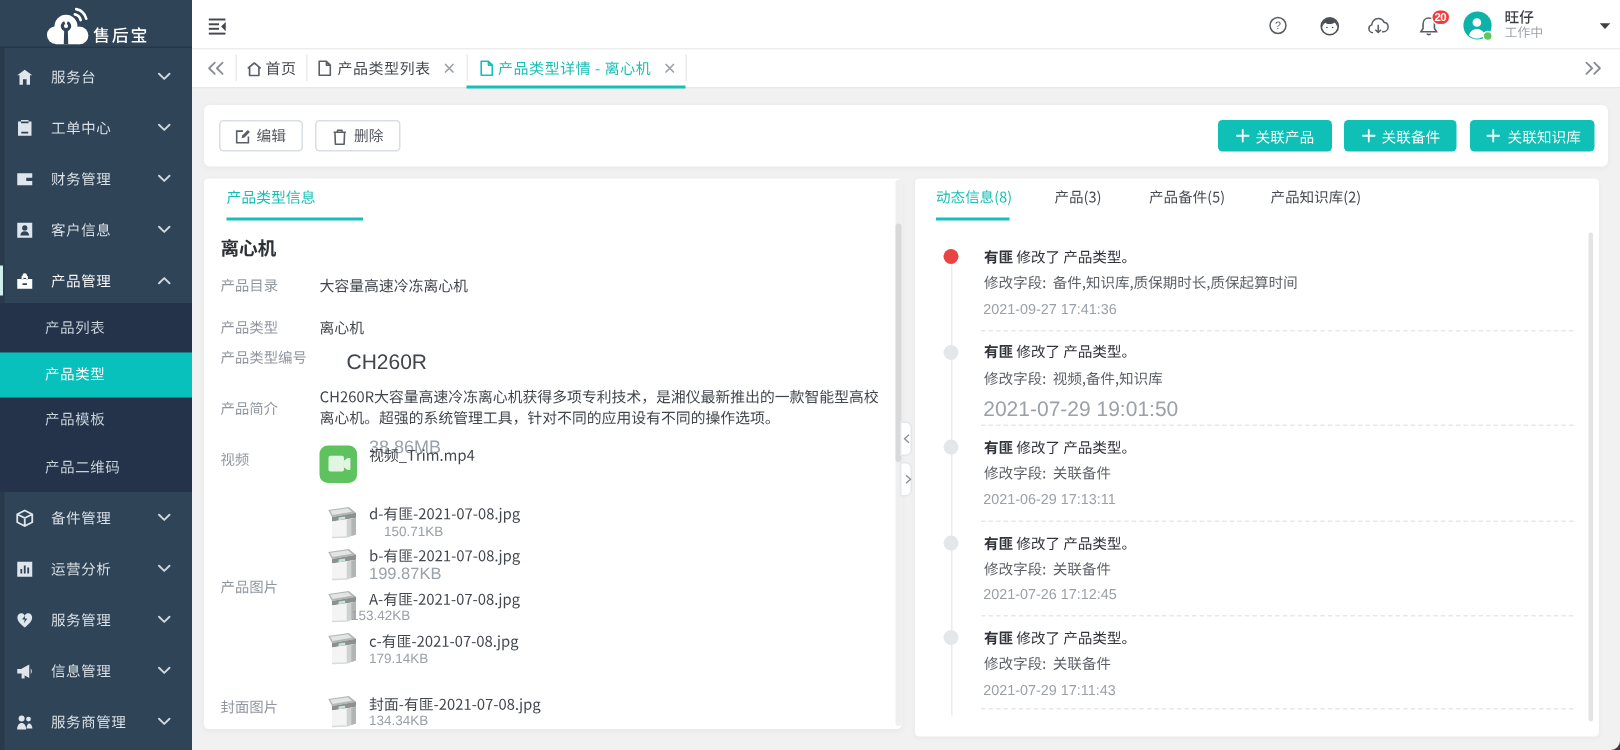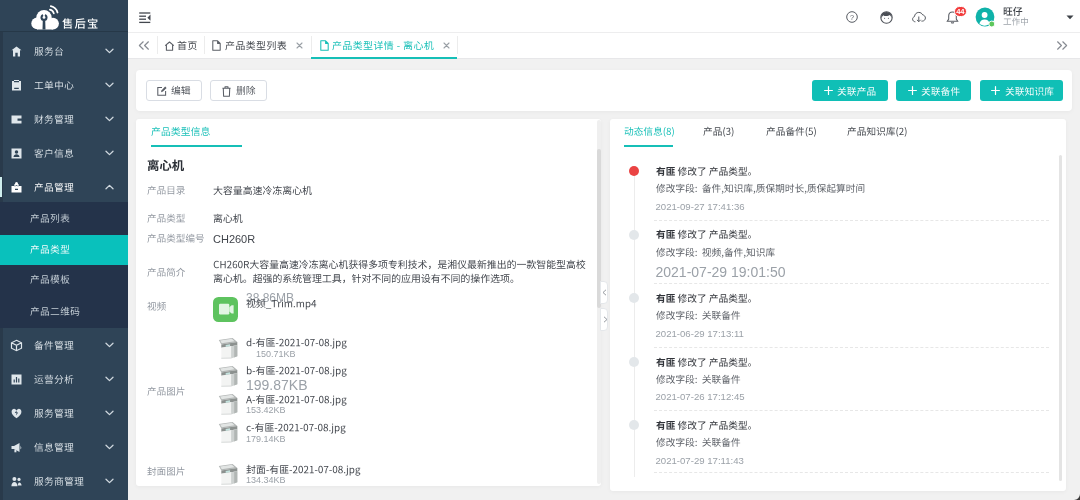--- a/index.html
+++ b/index.html
@@ -123,21 +123,21 @@
       <circle cx="8.4" cy="7.3" r="0.55" fill="#4a4e55"></circle>
 </svg>
 <svg class="ic" style="left:912px;top:11px" width="14" height="12" viewBox="0 0 14 12">
 <path d="M3.4 10.8 C1.8 10.8 0.6 9.6 0.6 8.1 C0.6 6.9 1.4 5.9 2.5 5.6 C2.6 3.3 4.4 1.4 6.8 1.4 C8.5 1.4 10 2.4 10.7 3.9 C12.2 4.1 13.4 5.4 13.4 7 C13.4 8.7 12 10.1 10.3 10.1 L9.4 10.1" fill="none" stroke="#585c63" stroke-width="1"></path>
 <path d="M6.8 5.5 L6.8 10.6 M4.9 8.8 L6.8 10.7 L8.7 8.8" fill="none" stroke="#585c63" stroke-width="1"></path>
 </svg>
 <svg class="ic" style="left:946px;top:11px" width="13" height="13" viewBox="0 0 13 13">
 <path d="M6.5 1 C4.2 1 2.7 2.8 2.7 5 L2.7 8 L1.3 10.2 L11.7 10.2 L10.3 8 L10.3 5 C10.3 2.8 8.8 1 6.5 1 Z" fill="none" stroke="#585c63" stroke-width="1.05"></path>
 <path d="M5.2 11.4 A1.6 1.6 0 0 0 7.8 11.4" fill="none" stroke="#585c63" stroke-width="1.05"></path>
 </svg>
-<div class="abs" style="left:953.5px;top:5.5px;width:13.5px;height:11px;background:#f23c3c;border:1px solid #fff;border-radius:6px;color:#fff;font-size:7.6px;line-height:9.4px;text-align:center;font-weight:bold;letter-spacing:-0.3px">44</div>
+<div class="abs" style="left:953.5px;top:5.5px;width:13.5px;height:11px;background:#f23c3c;border:1px solid #fff;border-radius:6px;color:#fff;font-size:7.6px;line-height:9.4px;text-align:center;font-weight:bold;letter-spacing:-0.3px">20</div>
 <svg class="ic" style="left:975px;top:7px" width="20" height="20" viewBox="0 0 20 20">
 <circle cx="10" cy="10" r="9.4" fill="#0fb2a9"></circle>
 <circle cx="9.6" cy="8" r="2.9" fill="#fff"></circle>
 <path d="M4.4 16.6 C5.0 13.9 7.0 12.4 9.6 12.4 C12.2 12.4 14.2 13.9 14.8 16.6 C13.3 17.9 11.5 18.7 9.6 18.7 C7.7 18.7 5.9 17.9 4.4 16.6 Z" fill="#fff"></path>
 <circle cx="16.8" cy="17" r="3" fill="#5ec75c" stroke="#fff" stroke-width="1"></circle>
 </svg>
 <svg class="ic" style="left:1066px;top:14.8px" width="8" height="5" viewBox="0 0 8 5">
       <path d="M0.5 0.5 L4 4.3 L7.5 0.5 Z" fill="#3e4248"></path>
     </svg>
 <svg class="ic" style="left:137.5px;top:41px" width="12" height="9" viewBox="0 0 12 9">
@@ -202,21 +202,21 @@
 <div class="abs" style="left:600px;top:307.5px;width:8px;height:23px;background:#fff;border:1px solid #e4e7ea;border-radius:0 4px 4px 0"></div>
 <svg class="ic" style="left:601.5px;top:289px" width="5" height="7" viewBox="0 0 5 7">
       <path d="M4 0.8 L1 3.5 L4 6.2" fill="none" stroke="#8a8e95" stroke-width="0.9"></path>
     </svg>
 <svg class="ic" style="left:602.5px;top:316px" width="5" height="7" viewBox="0 0 5 7">
       <path d="M1 0.8 L4 3.5 L1 6.2" fill="none" stroke="#8a8e95" stroke-width="0.9"></path>
     </svg>
 <div class="abs" style="left:1059px;top:155px;width:3px;height:326px;background:#e4e4e4;border-radius:2px"></div>
 <div class="abs" style="left:151px;top:144.8px;width:91px;height:1.8px;background:#16bfb7"></div>
 <div class="abs" style="left:624px;top:144.8px;width:48.5px;height:1.8px;background:#16bfb7"></div>
-<div class="lat" style="left:213px;top:232.6px;font-size:11px;color:#41454c">CH260R</div>
+<div class="lat" style="left:231px;top:232.6px;font-size:14px;color:#41454c">CH260R</div>
 <svg class="ic" style="left:213px;top:297px" width="25" height="25" viewBox="0 0 25 25">
 <rect x="0" y="0" width="25" height="25" rx="5.5" fill="#5ec35f"></rect>
 <rect x="6" y="6.8" width="10.3" height="10.6" rx="1.2" fill="#e2f5e3"></rect>
 <path d="M16.3 10.2 L18.6 8.3 L20.6 8.3 L20.6 16.4 L18.6 16.4 L16.3 14.5 Z" fill="#e2f5e3"></path>
     </svg>
 <div class="lat" style="left:246px;top:291px;font-size:12px;color:#9ba1a8">38.86MB</div>
 <svg width="0" height="0" style="position:absolute">
       <defs>
 <linearGradient id="cfg" x1="0" y1="0" x2="1" y2="0">
 <stop offset="0" stop-color="#f0f1f1"></stop>
@@ -235,25 +235,25 @@
 </g>
       </defs>
     </svg>
 <svg class="ic" style="left:212.5px;top:333.5px" width="26" height="26" viewBox="0 0 25 25">
       <use href="#cfug"></use>
     </svg>
 <div class="lat" style="left:256px;top:348.6px;font-size:9px;color:#9ba1a8">150.71KB</div>
 <svg class="ic" style="left:212.5px;top:361.8px" width="26" height="26" viewBox="0 0 25 25">
       <use href="#cfug"></use>
     </svg>
-<div class="lat" style="left:246px;top:376.9px;font-size:14px;color:#9ba1a8">199.87KB</div>
+<div class="lat" style="left:246px;top:376.9px;font-size:11px;color:#9ba1a8">199.87KB</div>
 <svg class="ic" style="left:212.5px;top:390.1px" width="26" height="26" viewBox="0 0 25 25">
       <use href="#cfug"></use>
     </svg>
-<div class="lat" style="left:246px;top:405.2px;font-size:9px;color:#9ba1a8">153.42KB</div>
+<div class="lat" style="left:234px;top:405.2px;font-size:9px;color:#9ba1a8">153.42KB</div>
 <svg class="ic" style="left:212.5px;top:418.4px" width="26" height="26" viewBox="0 0 25 25">
       <use href="#cfug"></use>
     </svg>
 <div class="lat" style="left:246px;top:433.5px;font-size:9px;color:#9ba1a8">179.14KB</div>
 <svg class="ic" style="left:212.5px;top:460.0px" width="26" height="26" viewBox="0 0 25 25">
       <use href="#cfug"></use>
     </svg>
 <div class="lat" style="left:246px;top:475.1px;font-size:9px;color:#9ba1a8">134.34KB</div>
 <div class="abs" style="left:633.5px;top:172px;width:1px;height:305px;background:#ececec"></div>
 <div class="abs" style="left:628.6px;top:165.8px;width:10.4px;height:10.4px;border-radius:50%;background:#ea4343"></div>

